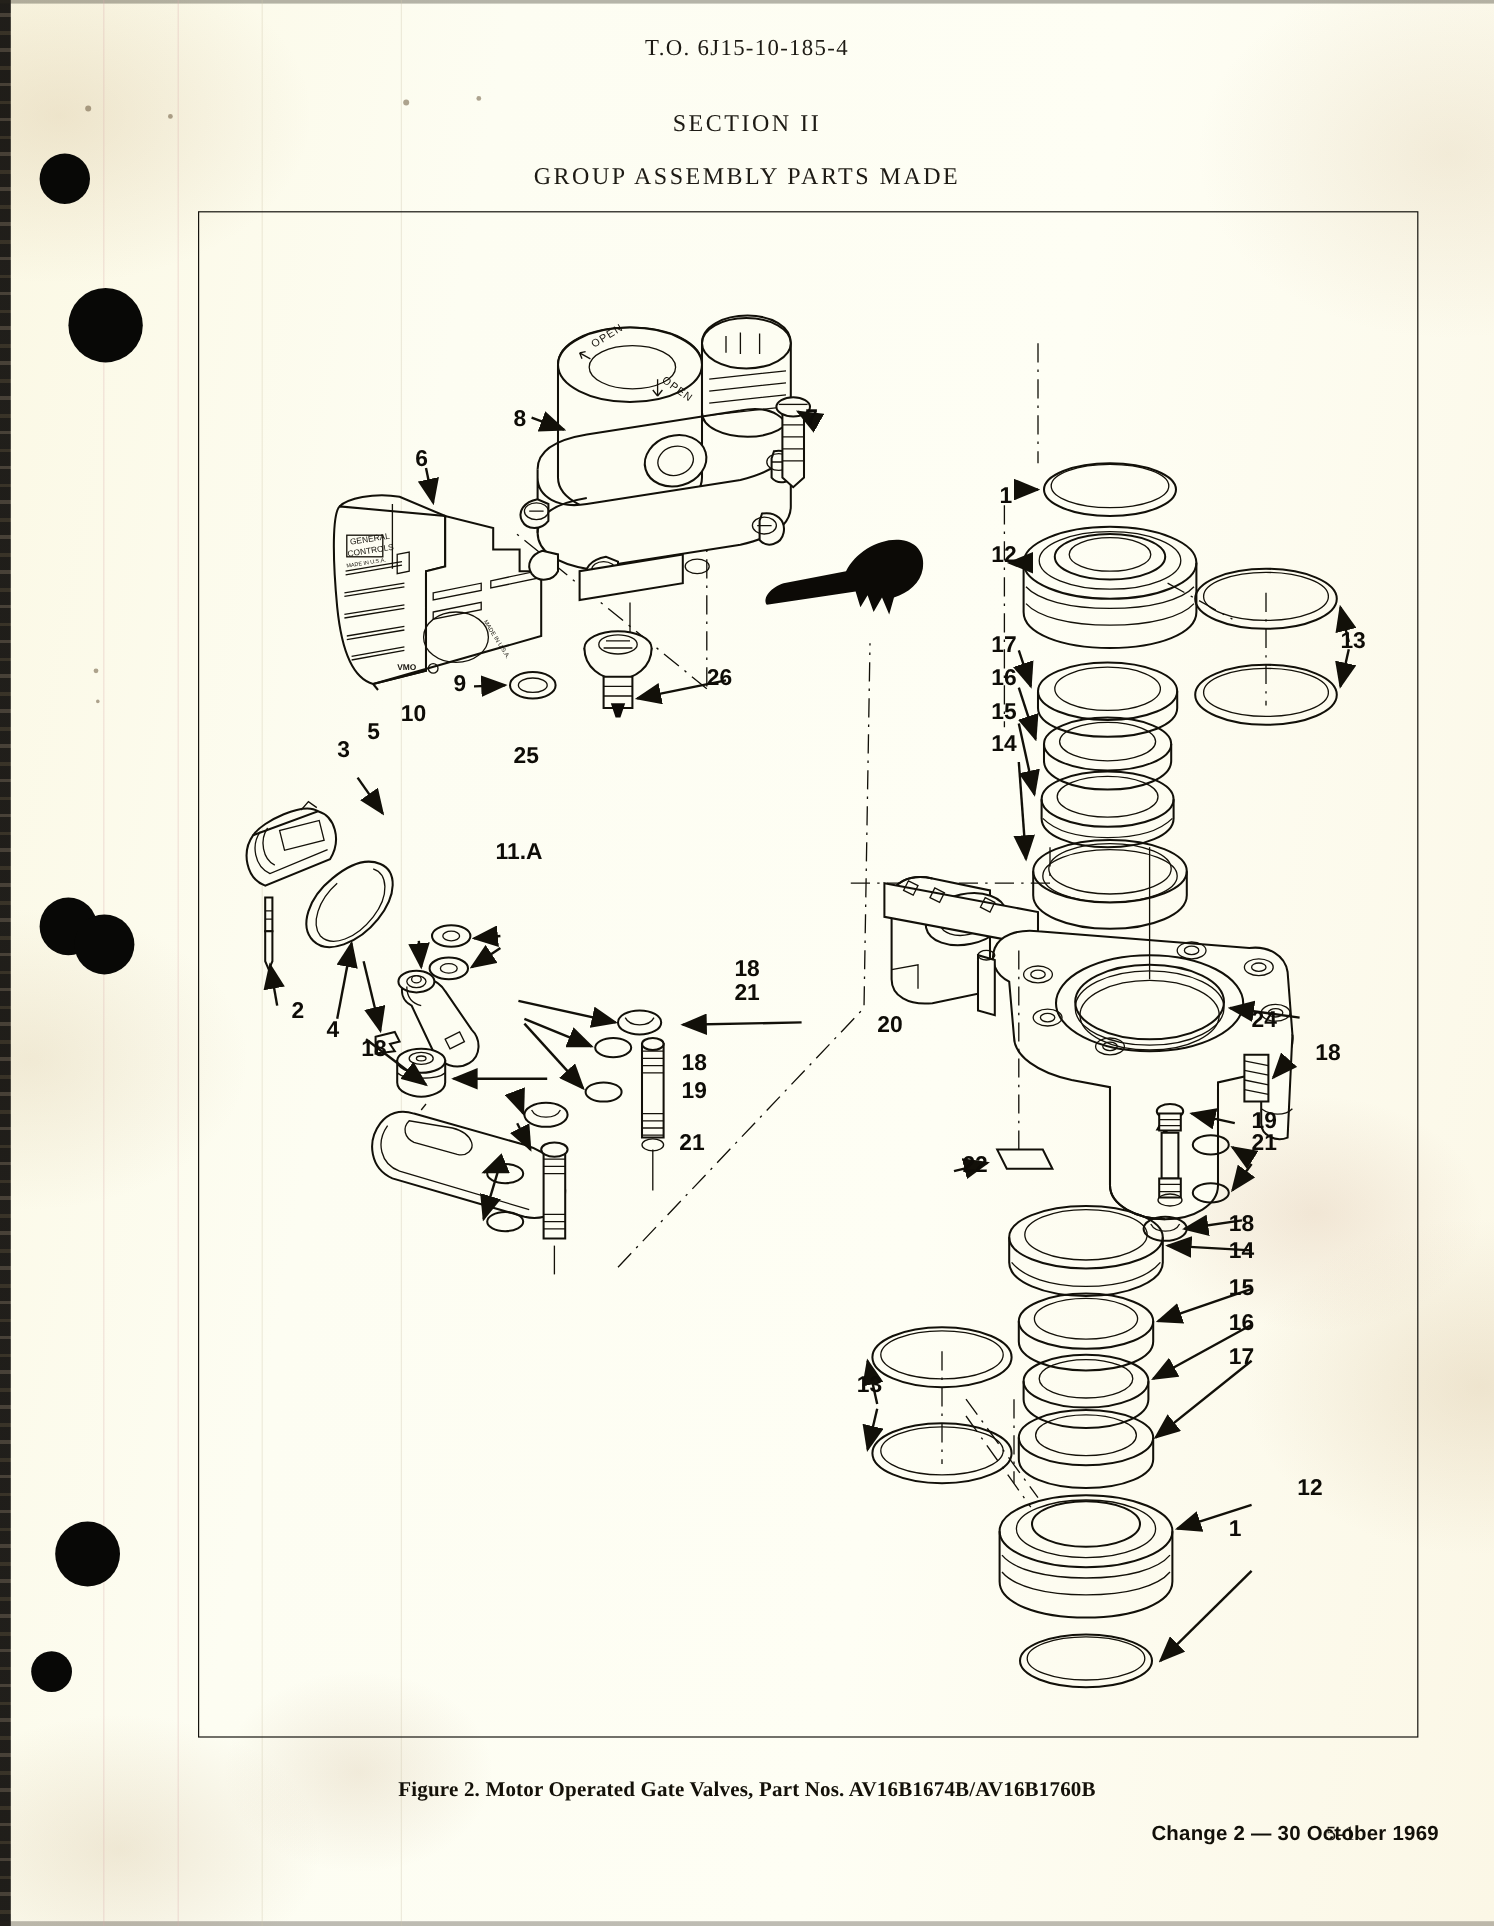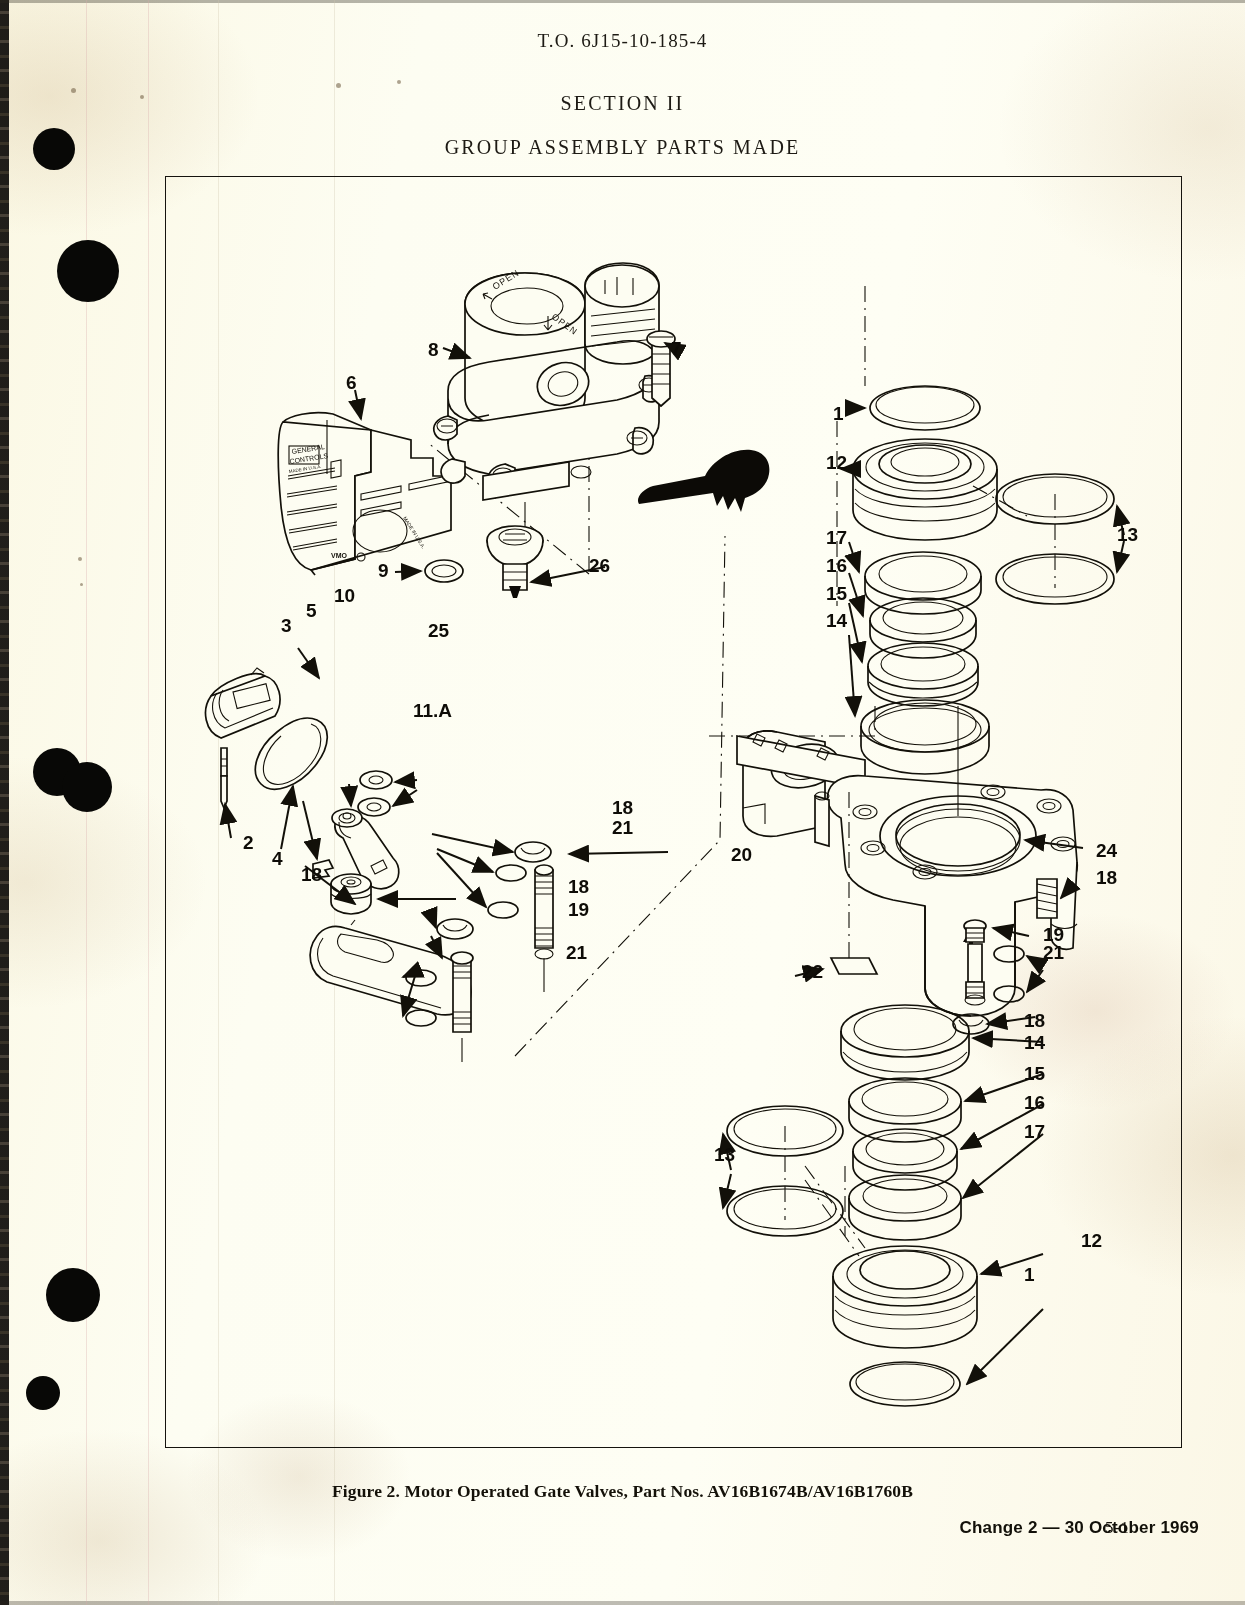--- a/index.html
+++ b/index.html
@@ -583,21 +583,21 @@
 <div class="callout" style="left:413px;  top:701px;">11.A</div>
 
 <div class="callout" style="left:612px;  top:798px;">18</div>
 <div class="callout" style="left:612px;  top:818px;">21</div>
 <div class="callout" style="left:731px;  top:845px;">20</div>
 <div class="callout" style="left:568px;  top:877px;">18</div>
 <div class="callout" style="left:568px;  top:900px;">19</div>
 <div class="callout" style="left:566px;  top:943px;">21</div>
 <div class="callout" style="left:779px;  top:962px;margin-left:23px;">22</div>
 
-<div class="callout" style="left:1096px; top:841px;">24</div>
+<div class="callout" style="left:1043px; top:841px;">24</div>
 <div class="callout" style="left:1096px; top:868px;">18</div>
 <div class="callout" style="left:1043px; top:925px;">19</div>
 <div class="callout" style="left:1043px; top:943px;">21</div>
 <div class="callout" style="left:1024px; top:1011px;">18</div>
 
 <div class="callout" style="left:1024px; top:1033px;">14</div>
 <div class="callout" style="left:1024px; top:1064px;">15</div>
 <div class="callout" style="left:1024px; top:1093px;">16</div>
 <div class="callout" style="left:1024px; top:1122px;">17</div>
 <div class="callout" style="left:714px;  top:1145px;">13</div>

